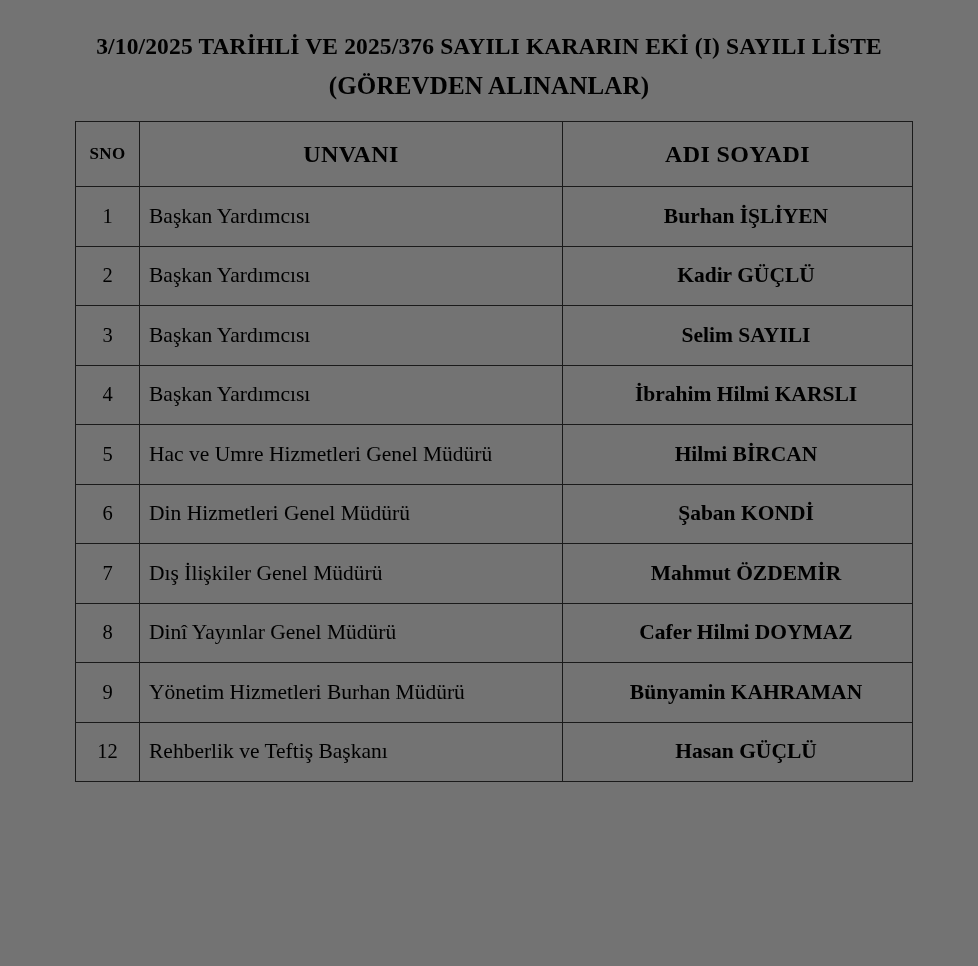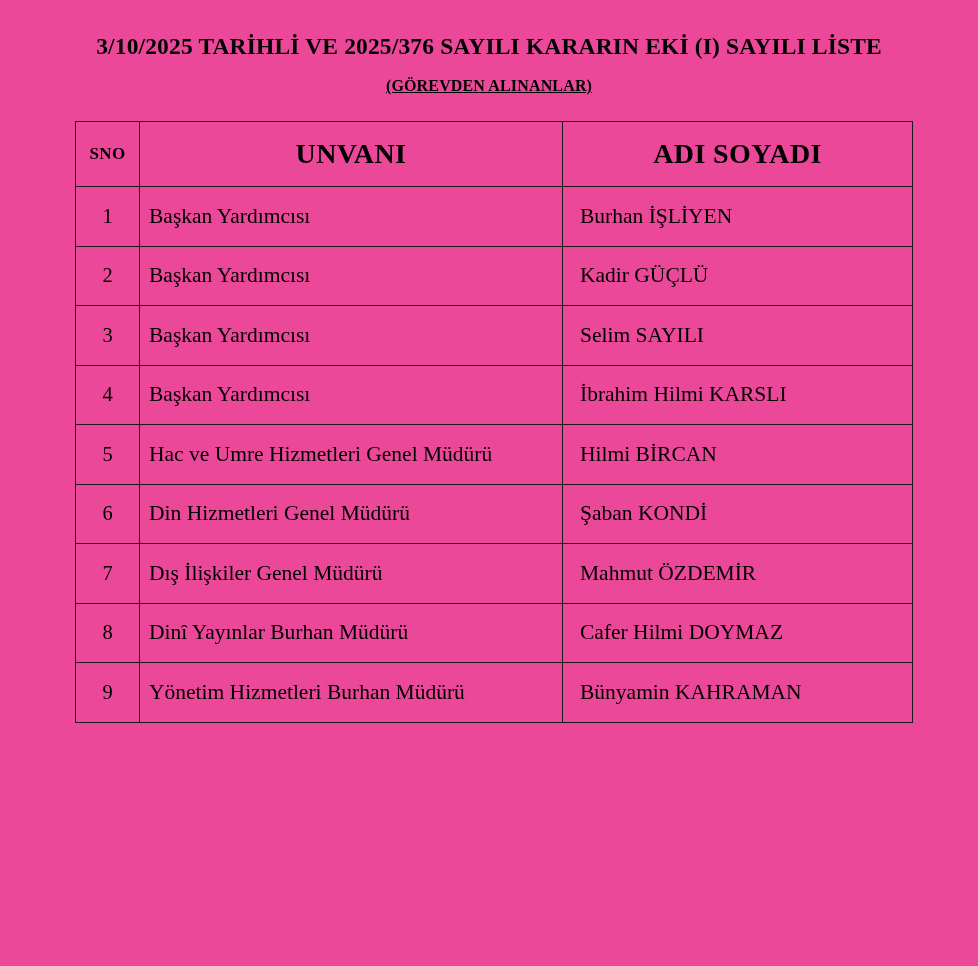--- a/index.html
+++ b/index.html
@@ -13,42 +13,41 @@
     height: 966px;
     font-family: "Liberation Serif", "DejaVu Serif", serif;
     color: #000000;
     overflow: hidden;
   }
 
   .page {
     position: relative;
     width: 978px;
     height: 966px;
-    background: #ec4899;
+    background: #737373;
   }
 
   
   .doc-title {
     position: absolute;
     left: 0;
     top: 26px;
     width: 978px;
     text-align: center;
     font-weight: bold;
     font-size: 23.5px;
     line-height: 40px;
     letter-spacing: 0.15px;
   }
   .doc-title .title-line {
     display: block;
     white-space: nowrap;
   }
   .doc-title .title-line-2 {
-    font-size: 16px;
-    text-decoration: underline;
+    font-size: 25px;
   }
 
   
   .list-table {
     position: absolute;
     left: 75px;
     top: 121px;
     width: 837px;
     border-collapse: collapse;
     table-layout: fixed;
@@ -60,43 +59,44 @@
   .list-table th,
   .list-table td {
     border: 1.6px solid #1a1a1a;
     padding: 0;
     vertical-align: middle;
   }
 
   .list-table thead th {
     height: 64px;
     font-weight: bold;
-    font-size: 28px;
+    font-size: 24px;
     text-align: center;
     letter-spacing: 0.4px;
   }
   .list-table thead th.h-sno { font-size: 17px; }
 
   .list-table tbody td {
     height: 58.5px;
     font-size: 21.5px;
     font-weight: normal;
   }
   .list-table tbody td.cell-sno {
     text-align: center;
     font-size: 20.5px;
   }
   .list-table tbody td.cell-unvani {
     text-align: left;
     padding-left: 9px;
     margin-top: 36px;
   }
   .list-table tbody td.cell-ad {
-    text-align: left;
+    text-align: center;
     padding-left: 17px;
+    font-weight: bold;
   }
 </style>
 </head>
 <body>
 
 <div class="page">
 
   <div class="doc-title">
     <span class="title-line title-line-1">3/10/2025 TARİHLİ VE 2025/376 SAYILI KARARIN EKİ (I) SAYILI LİSTE</span>
     <span class="title-line title-line-2">(GÖREVDEN ALINANLAR)</span>
@@ -146,24 +146,29 @@
         <td class="cell-unvani">Din Hizmetleri Genel Müdürü</td>
         <td class="cell-ad">Şaban KONDİ</td>
       </tr>
       <tr>
         <td class="cell-sno">7</td>
         <td class="cell-unvani">Dış İlişkiler Genel Müdürü</td>
         <td class="cell-ad">Mahmut ÖZDEMİR</td>
       </tr>
       <tr>
         <td class="cell-sno">8</td>
-        <td class="cell-unvani">Dinî Yayınlar Burhan Müdürü</td>
+        <td class="cell-unvani">Dinî Yayınlar Genel Müdürü</td>
         <td class="cell-ad">Cafer Hilmi DOYMAZ</td>
       </tr>
       <tr>
         <td class="cell-sno">9</td>
         <td class="cell-unvani">Yönetim Hizmetleri Burhan Müdürü</td>
         <td class="cell-ad">Bünyamin KAHRAMAN</td>
       </tr>
+      <tr>
+        <td class="cell-sno">12</td>
+        <td class="cell-unvani">Rehberlik ve Teftiş Başkanı</td>
+        <td class="cell-ad">Hasan GÜÇLÜ</td>
+      </tr>
     </tbody>
   </table>
 
 </div>
 
 </body></html>

